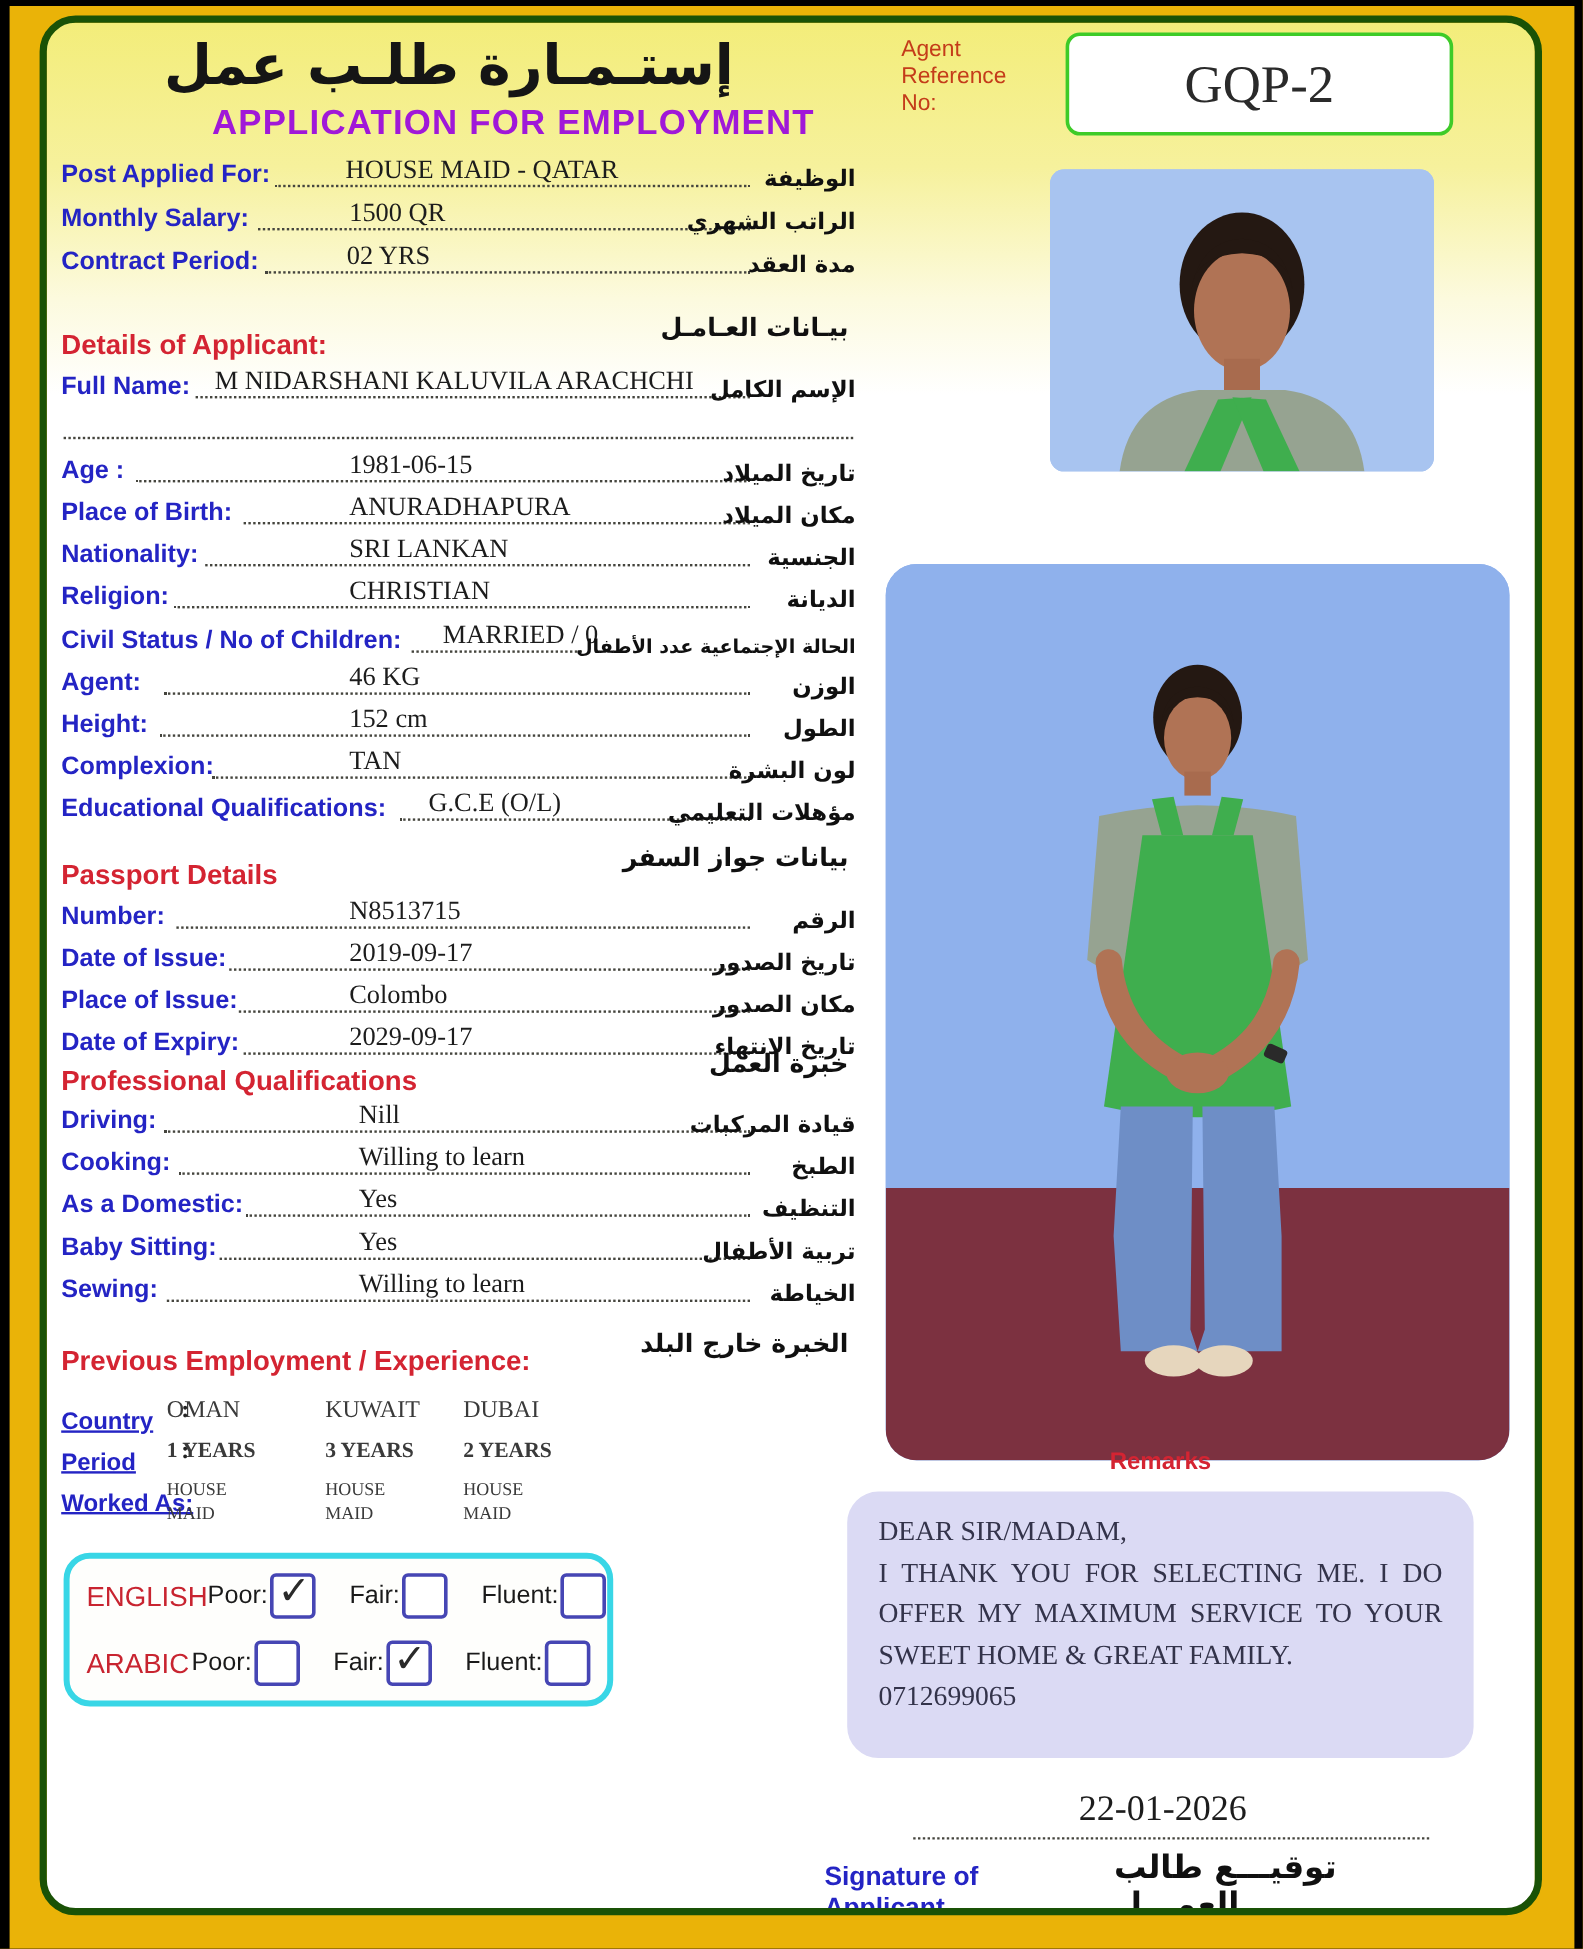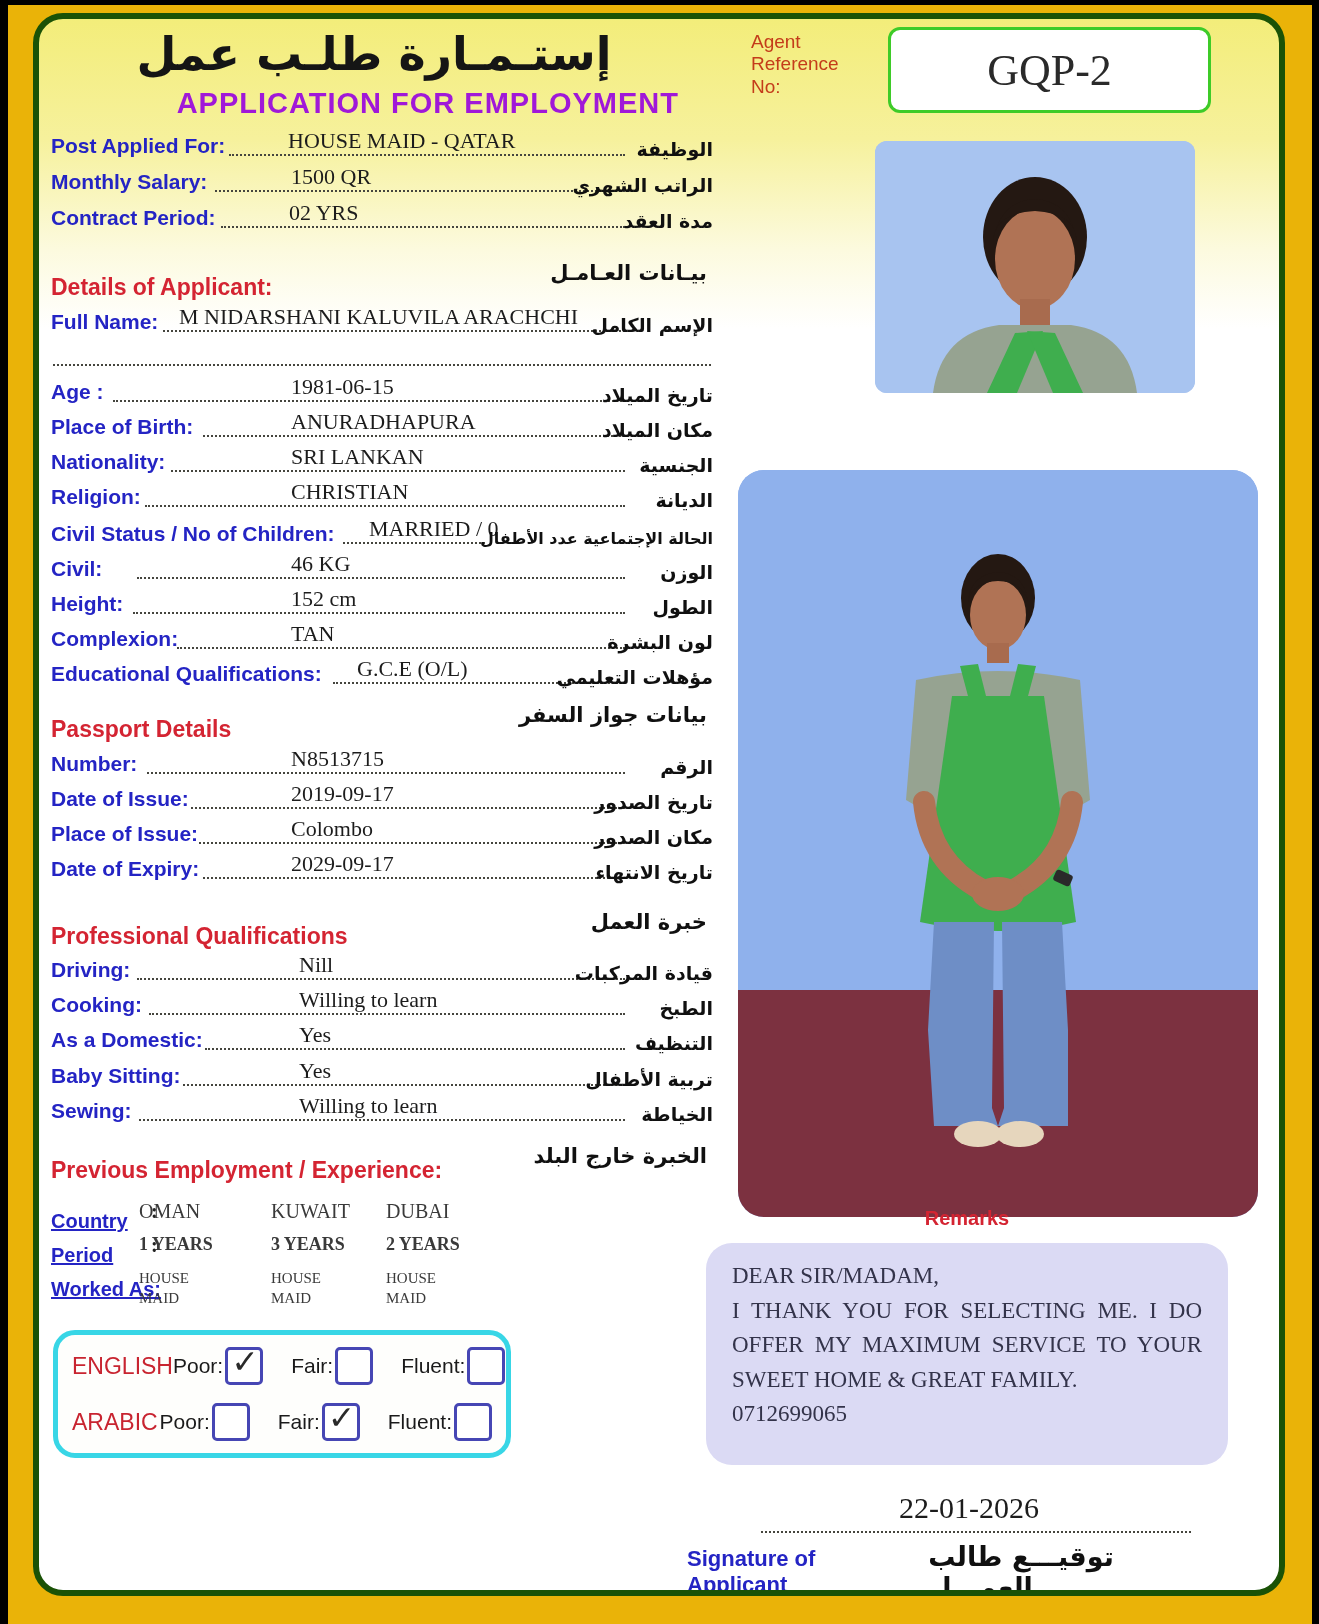--- a/index.html
+++ b/index.html
@@ -25,21 +25,21 @@
   .left-col{position:absolute;left:12px;top:106px;width:662px;}
   .frow{position:relative;height:35px;}
   .frow.h36{height:36px;} .frow.h34{height:34px;} .frow.h37{height:37px;}
   .lbl{position:absolute;left:0;bottom:3px;font:bold 21px "Liberation Sans",sans-serif;color:#2424c4;white-space:nowrap;}
   .dots{position:absolute;left:var(--dl,150px);right:var(--dr,88px);bottom:5px;
         border-bottom:2px dotted #45453e;}
   .val{position:absolute;left:var(--vl,240px);bottom:7px;font:22px "Liberation Serif",serif;color:#1c1c1c;white-space:nowrap;}
   .ar{position:absolute;right:0;bottom:1px;font:bold 19px "DejaVu Sans",sans-serif;color:#101010;white-space:nowrap;}
   .ar.small{font-size:16px;}
   .shead{position:relative;height:30px;}
-  .shead.mt38{margin-top:38px;} .shead.mt24{margin-top:24px;} .shead.mt36{margin-top:36px;} .shead.mt28{margin-top:28px;}
+  .shead.mt38{margin-top:38px;} .shead.mt24{margin-top:24px;} .shead.mt36{} .shead.mt28{margin-top:28px;}
   .h-en{position:absolute;left:0;bottom:0;font:bold 23px "Liberation Sans",sans-serif;color:#d42432;white-space:nowrap;}
   .h-ar{position:absolute;right:6px;bottom:16px;font:bold 21px "DejaVu Sans",sans-serif;color:#101010;white-space:nowrap;}
 
   
   .exp-row{position:relative;height:34px;}
   .exp-row.tall{height:56px;}
   .exp-lbl{position:absolute;left:0;top:16px;font:bold 20px "Liberation Sans",sans-serif;color:#2424c4;text-decoration:underline;}
   .exp-colon{position:absolute;left:100px;top:6px;font:bold 20px "Liberation Serif",serif;color:#222;}
   .exp-val{position:absolute;top:6px;font:20px "Liberation Serif",serif;color:#3a3a3a;white-space:nowrap;}
   .exp-val.bold{font-weight:bold;font-size:18px;}
@@ -69,21 +69,21 @@
                 font:bold 20px "Liberation Sans",sans-serif;color:#d42432;}
   .remarks-box{position:absolute;left:667px;top:1224px;width:522px;height:222px;box-sizing:border-box;
                background:#dbdaf4;border-radius:26px;padding:16px 26px;
                font:23px/1.5 "Liberation Serif",serif;color:#33334a;}
   .remarks-box .just{text-align:justify;}
 
   
   .sig-date{position:absolute;left:700px;top:1472px;width:460px;text-align:center;
             font:30px "Liberation Serif",serif;color:#1c1c1c;}
   .sig-dotline{position:absolute;left:722px;top:1512px;width:430px;border-bottom:2px dotted #45453e;}
-  .sig-row{position:absolute;left:648px;top:1522px;width:540px;display:flex;align-items:center;gap:8px;}
+  .sig-row{position:absolute;left:648px;top:1522px;width:540px;display:flex;align-items:flex-end;gap:8px;}
   .sig-label{font:bold 22px "Liberation Sans",sans-serif;color:#2424c4;}
   .sig-ar{font:bold 27px "DejaVu Sans",sans-serif;color:#101010;}
 </style>
 </head>
 <body>
 
 <div class="frame">
 <div class="page">
 
   <div class="title-ar">إستـمـارة طلـب عمل</div>
@@ -156,21 +156,21 @@
       <span class="val">CHRISTIAN</span>
       <span class="ar">الديانة</span>
     </div>
     <div class="frow h37" style="--dl:292px;--vl:318px;--dr:228px">
       <span class="lbl">Civil Status / No of Children:</span>
       <span class="dots"></span>
       <span class="val">MARRIED / 0</span>
       <span class="ar small">الحالة الإجتماعية عدد الأطفال</span>
     </div>
     <div class="frow" style="--dl:86px;--vl:240px">
-      <span class="lbl">Civil:</span>
+      <span class="lbl">Agent:</span>
       <span class="dots"></span>
       <span class="val">46 KG</span>
       <span class="ar">الوزن</span>
     </div>
     <div class="frow" style="--dl:82px;--vl:240px">
       <span class="lbl">Height:</span>
       <span class="dots"></span>
       <span class="val">152 cm</span>
       <span class="ar">الطول</span>
     </div>

